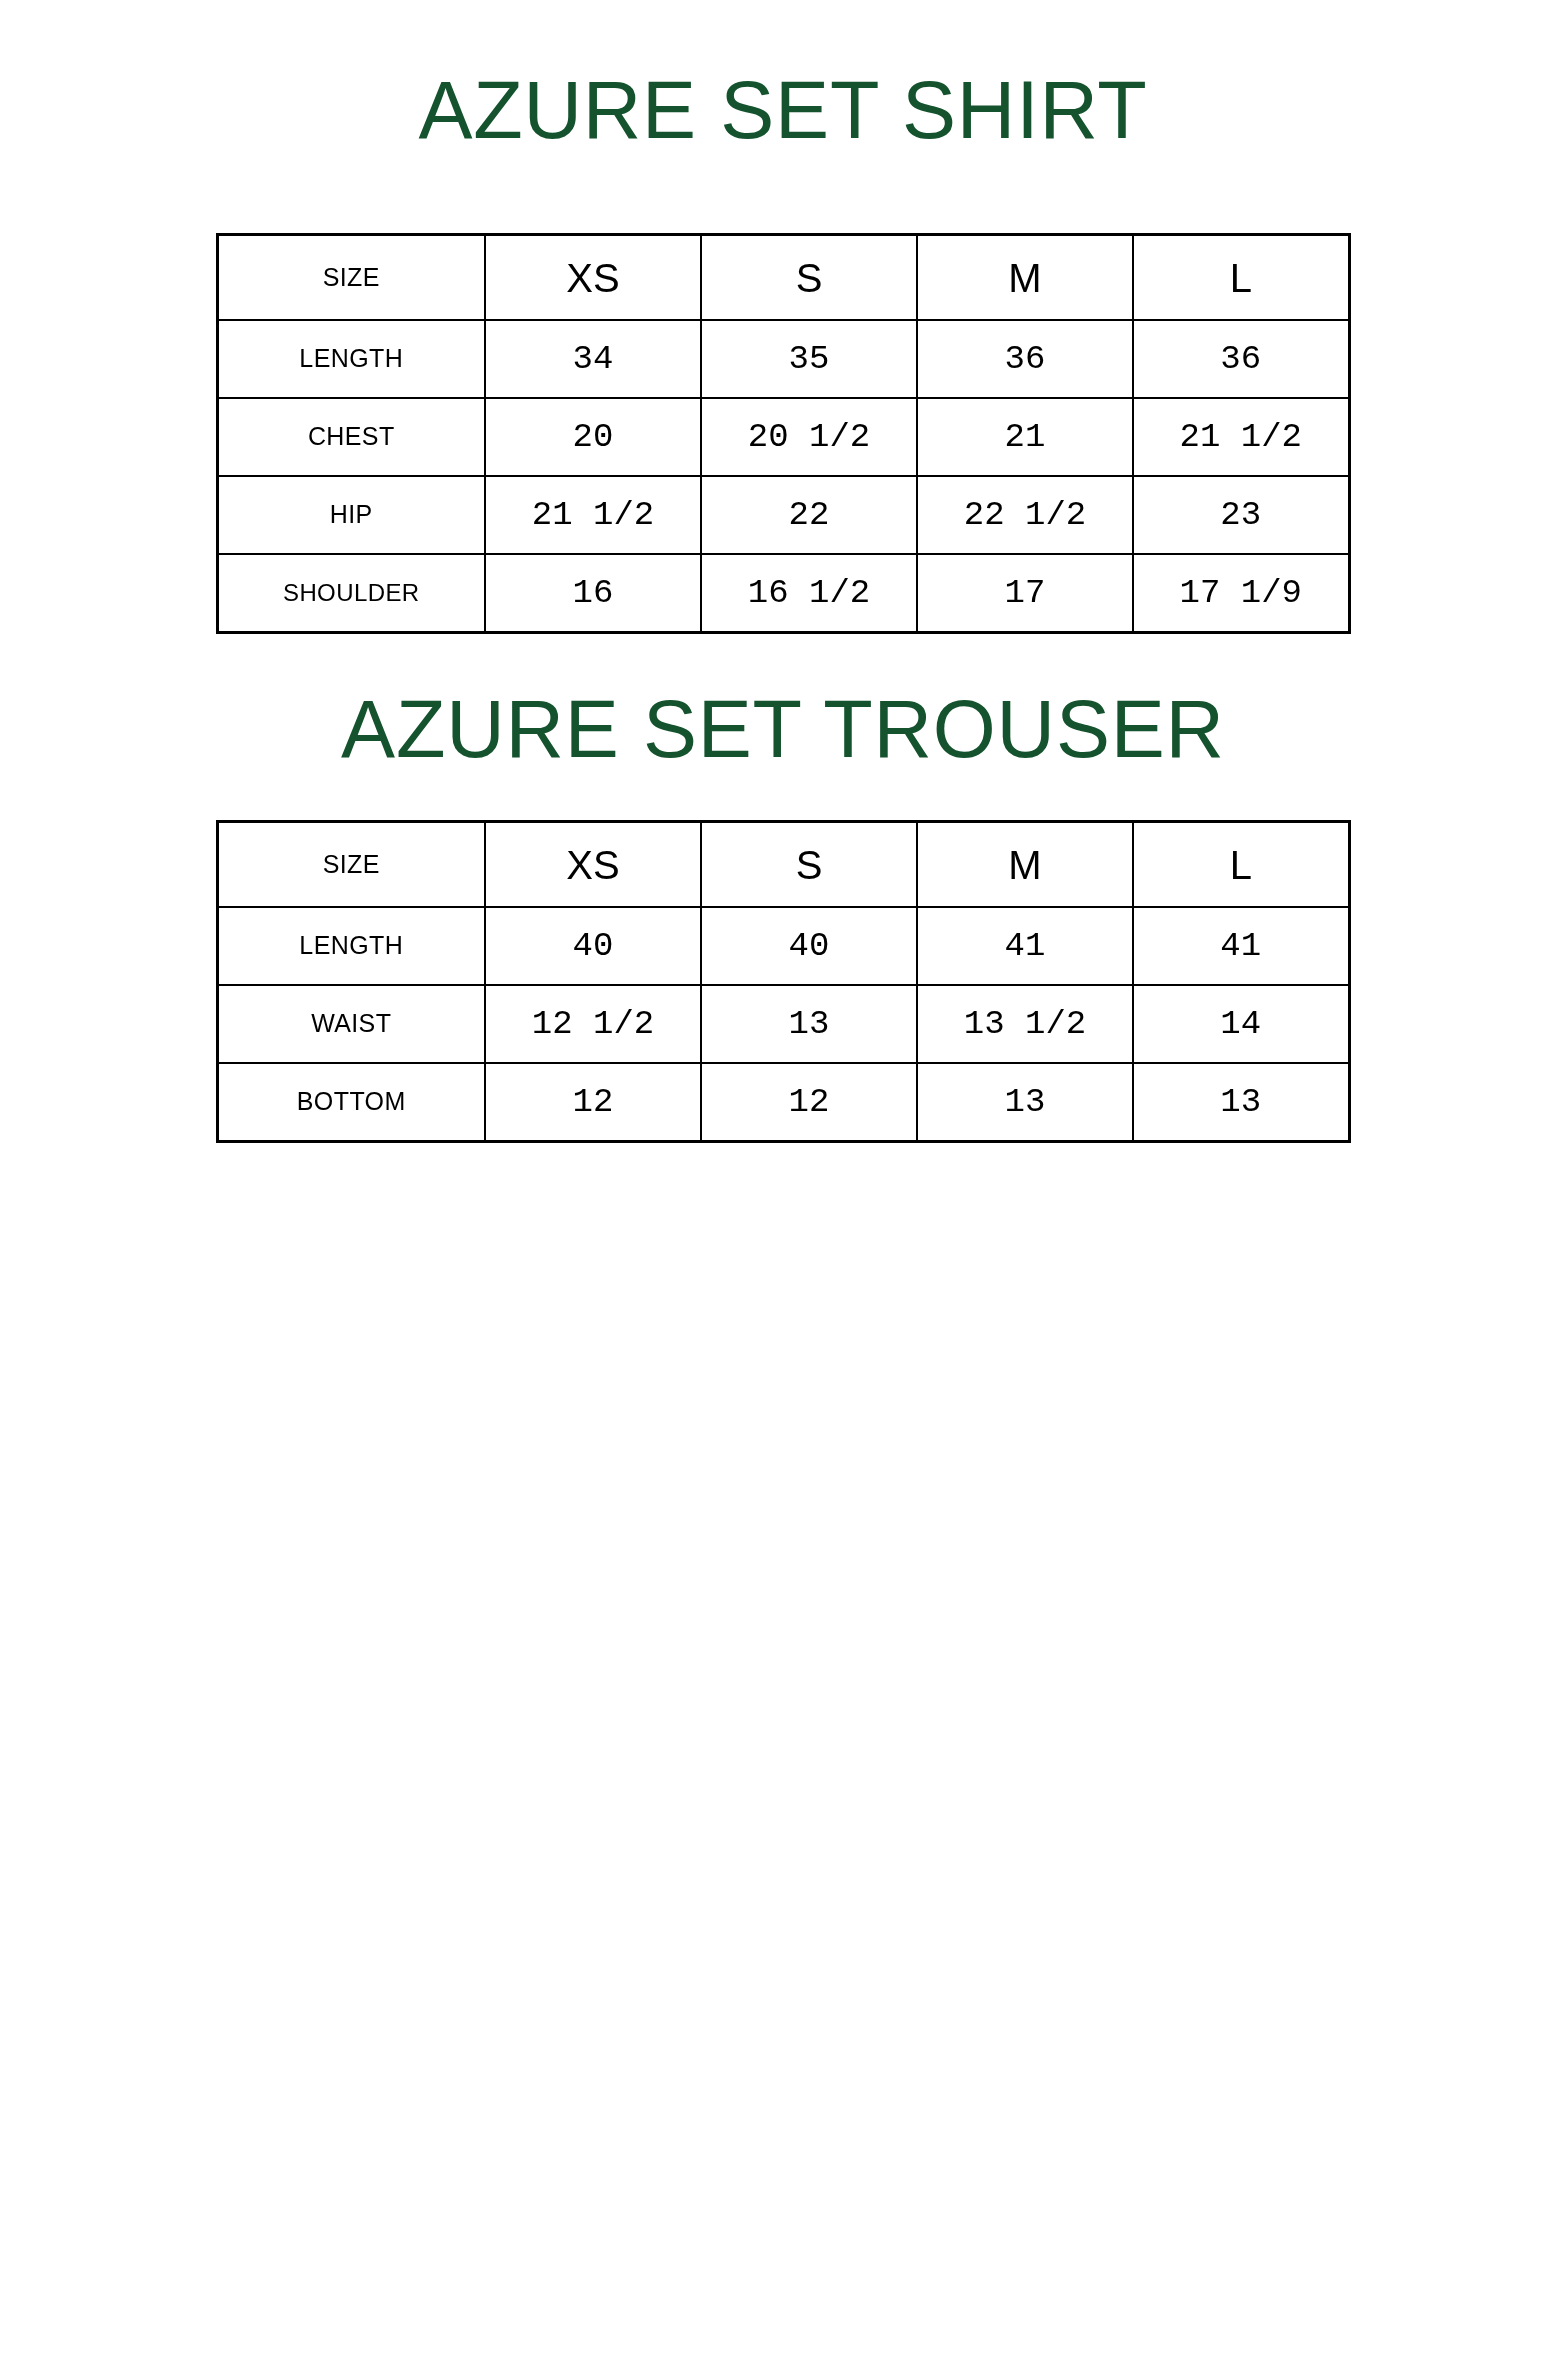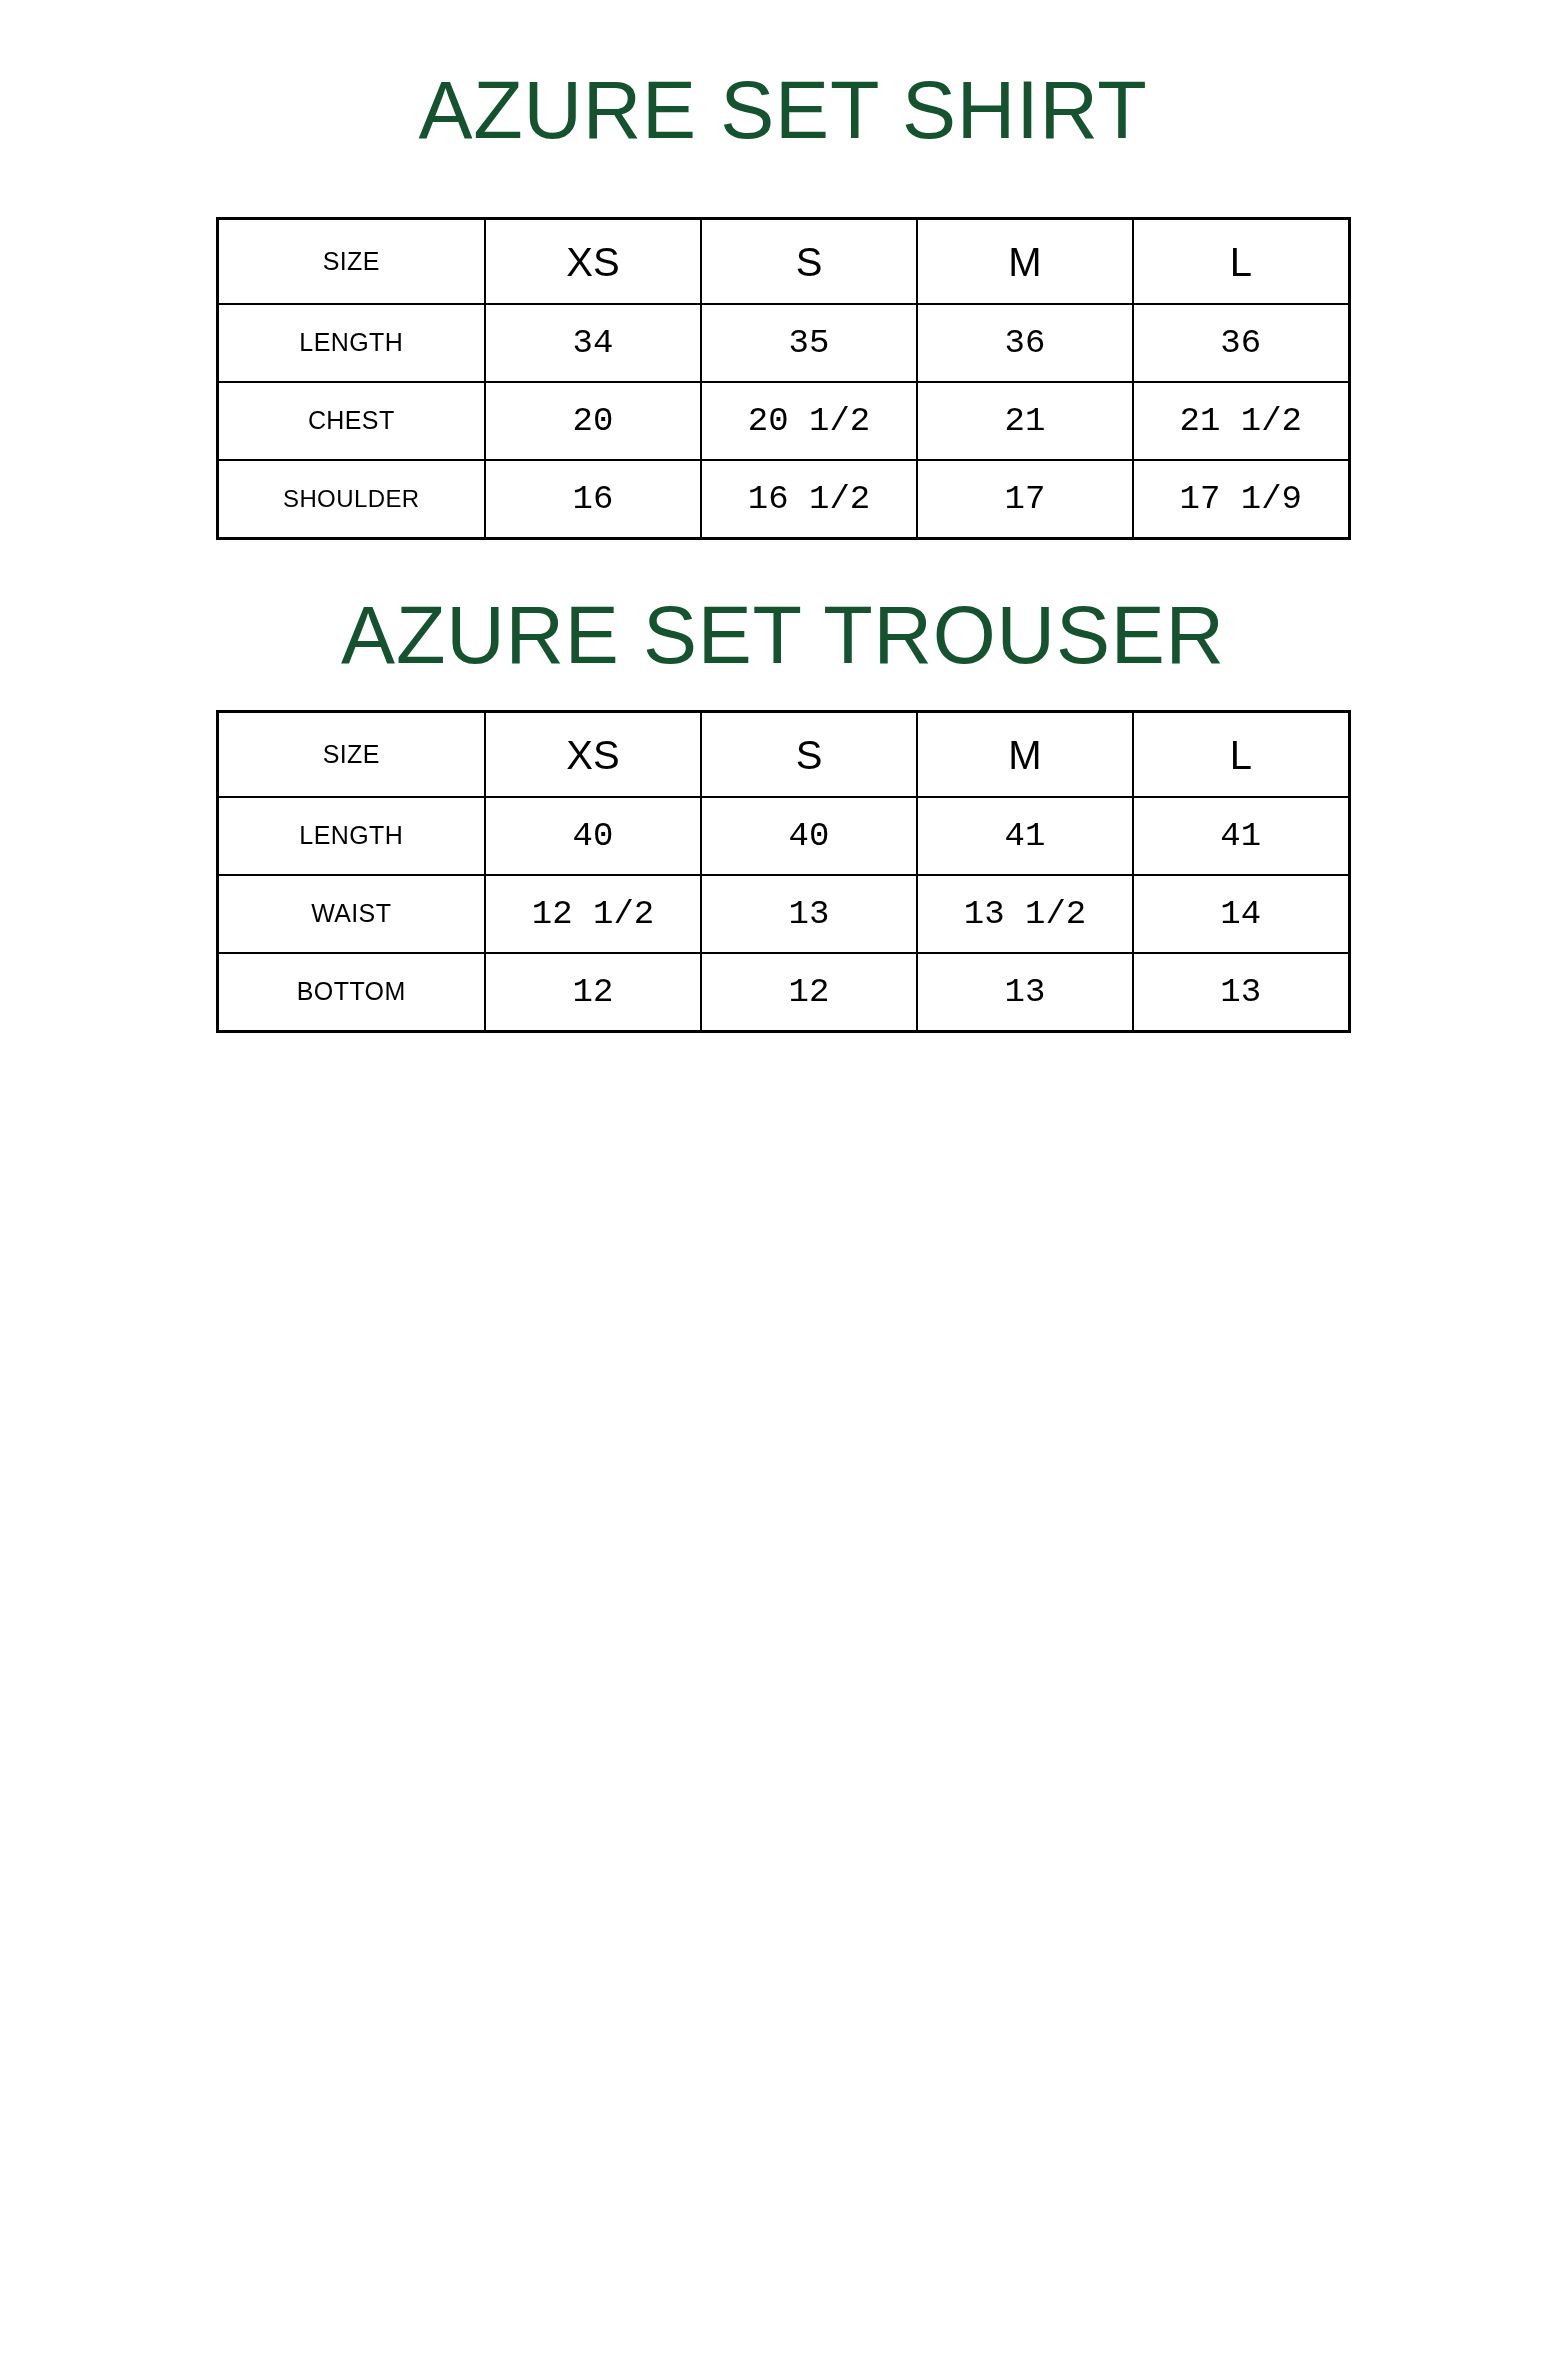--- a/index.html
+++ b/index.html
@@ -44,20 +44,21 @@
 
   
   .table-wrap {
     display: flex;
     justify-content: center;
   }
   table.size-table {
     border-collapse: collapse;
     table-layout: fixed;
     border: 3.1px solid #000;
+    margin-top: 16px;
   }
   table.size-table td {
     border: 2.3px solid #000;
     text-align: center;
     vertical-align: middle;
     padding: 0;
   }
   
   col.c-label { width: 268px; }
   col.c-val   { width: 216px; }
@@ -129,20 +130,27 @@
         </tr>
 
         <tr class="row-body">
           <td class="cell-label">CHEST</td>
           <td class="cell-val">20</td>
           <td class="cell-val">20 1/2</td>
           <td class="cell-val">21</td>
           <td class="cell-val">21 1/2</td>
         </tr>
 
+        <tr class="row-body">
+          <td class="cell-label">HIP</td>
+          <td class="cell-val">21 1/2</td>
+          <td class="cell-val">22</td>
+          <td class="cell-val">22 1/2</td>
+          <td class="cell-val">23</td>
+        </tr>
 
         <tr class="row-body">
           <td class="cell-label small">SHOULDER</td>
           <td class="cell-val">16</td>
           <td class="cell-val">16 1/2</td>
           <td class="cell-val">17</td>
           <td class="cell-val">17 1/9</td>
         </tr>
 
 

